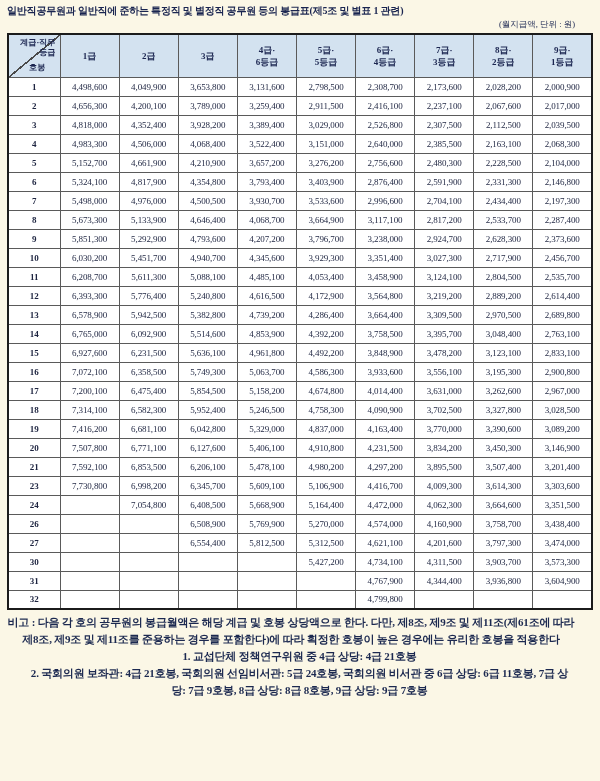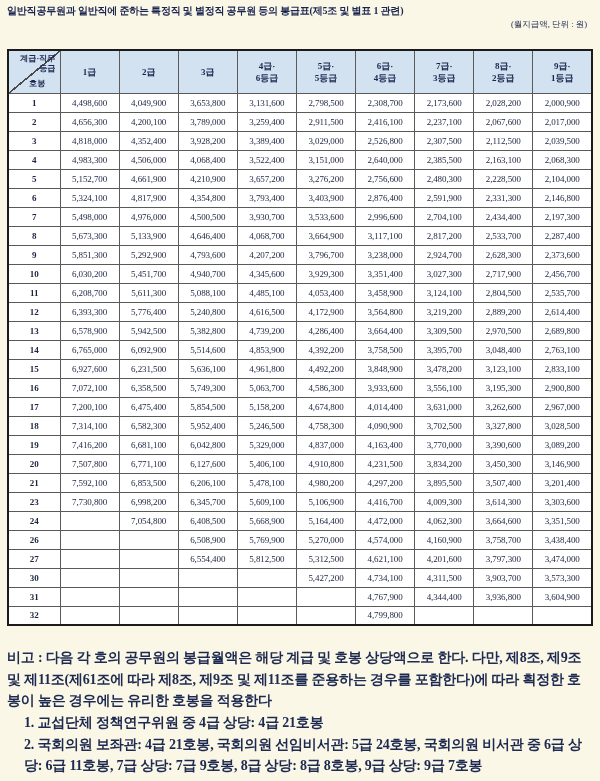--- a/index.html
+++ b/index.html
@@ -3,28 +3,28 @@
 <meta charset="utf-8">
 <style>
   * { box-sizing: border-box; }
   html, body { margin: 0; padding: 0; }
   body {
     width: 600px; height: 781px;
     background: #fbf7e6;
     font-family: "Liberation Serif", serif;
     color: #1c2440;
   }
-  .page { padding: 4px 13px 0 7px; }
+  .page { padding: 4px 25px 0 7px; }
   .title {
     font-size: 10px; font-weight: bold; color: #1a2550;
     letter-spacing: -0.2px; margin-bottom: 1px;
   }
   .unit-note {
     font-size: 8.5px; text-align: right; color: #1a2550;
-    margin-bottom: 18px;
+    margin-bottom: 2px;
   }
   table.salary {
     width: 586px; border-collapse: collapse; table-layout: fixed;
     background: #f0abfc; border: 2px solid #1b1b1b;
   }
   table.salary th, table.salary td { border: 1px solid #5a5a5a; padding: 0; }
   thead th {
     background: #d3e2f0; color: #1b2550;
     font-size: 9px; font-weight: bold; height: 43px;
     line-height: 1.35; text-align: center; vertical-align: middle;
@@ -44,22 +44,22 @@
   .corner .c-bottom {
     position: absolute; bottom: 3px; left: 20px; font-size: 8.2px;
   }
   tbody td {
     height: 19px; font-size: 9px; text-align: center;
     vertical-align: middle; color: #1d2440; background: #ffffff;
     letter-spacing: -0.1px;
   }
   tbody td.step { font-weight: bold; }
   .notes {
-    margin-top: 21px; font-size: 14px; font-weight: bold;
-    color: #1c2950; line-height: 1.55; letter-spacing: -0.2px;
+    margin-top: 4px; font-size: 11px; font-weight: bold;
+    color: #1c2950; line-height: 1.55; letter-spacing: -0.2px; text-align: center;
   }
   .note-item { padding-left: 17px; }
 </style>
 </head>
 <body>
 
 <div class="page">
   <div class="title">일반직공무원과 일반직에 준하는 특정직 및 별정직 공무원 등의 봉급표(제5조 및 별표 1 관련)</div>
   <div class="unit-note">(월지급액, 단위 : 원)</div>
 

